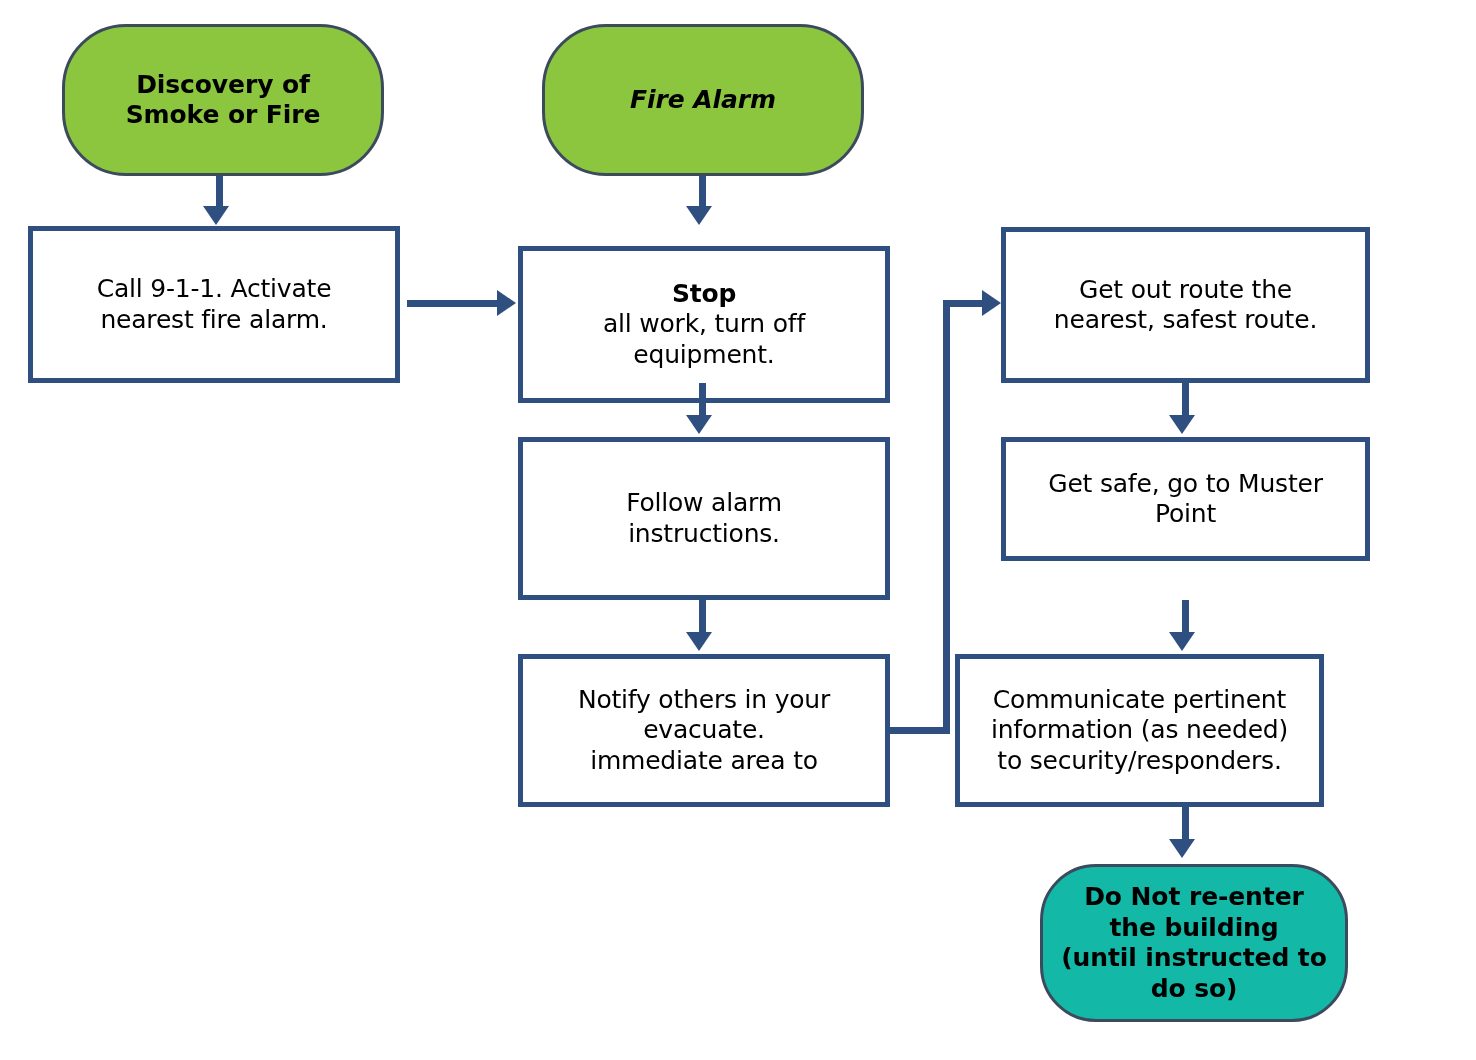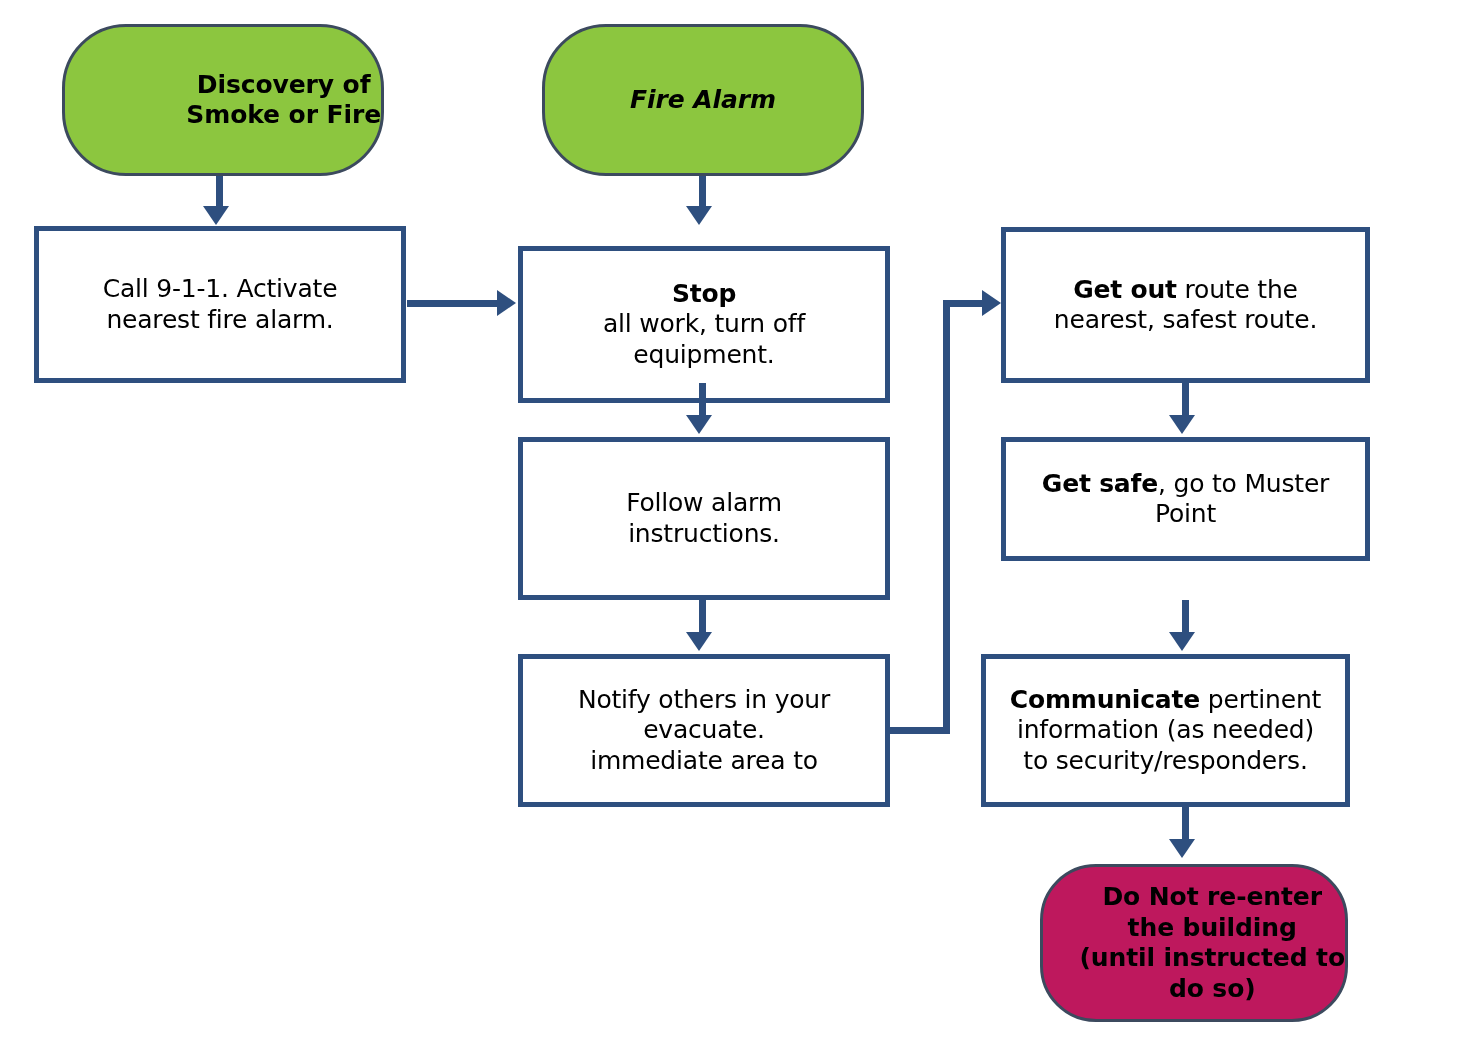--- a/index.html
+++ b/index.html
@@ -35,35 +35,34 @@
     border: 3px solid #3c4a5e;
     border-radius: 64px;
     font-size: 25px;
     font-weight: bold;
     letter-spacing: -0.1px;
   }
   .terminator.start {
     background: #8CC63F;
   }
   .terminator.end {
-    background: #be185d;
-    justify-content: flex-end;
+    background: #14b8a6;
   }
 
   .process {
     background: #ffffff;
     border: 5px solid #2E4F7F;
     font-size: 25px;
     letter-spacing: -0.2px;
   }
   .process .txt {
     padding: 0 12px;
   }
   .process b {
-    font-weight: bold;
+    font-weight: normal;
   }
 
   
   .conn {
     position: absolute;
     background: #2E4F7F;
   }
   .conn-v { width: 7px; }
   .conn-h { height: 7px; }
 
@@ -81,40 +80,40 @@
     border-top: 13px solid transparent;
     border-bottom: 13px solid transparent;
     border-left: 19px solid #2E4F7F;
   }
 </style>
 </head>
 <body>
 
 <div id="canvas">
 
-  <div class="node terminator start" style="left:62px; top:24px; width:322px; height:152px;justify-content:flex-end;">
+  <div class="node terminator start" style="left:62px; top:24px; width:322px; height:152px;">
     <div>
       <div>Discovery of</div>
       <div>Smoke or Fire</div>
     </div>
   </div>
 
   <div class="conn conn-v" style="left:216px; top:176px; height:32px;"></div>
   <div class="arrow arrow-down" style="left:203px; top:206px;"></div>
 
   <div class="node terminator start" style="left:542px; top:24px; width:322px; height:152px;font-style:italic;">
     <div>
       <div>Fire Alarm</div>
     </div>
   </div>
 
   <div class="conn conn-v" style="left:699px; top:176px; height:32px;"></div>
   <div class="arrow arrow-down" style="left:686px; top:206px;"></div>
 
-  <div class="node process" style="left:34px; top:226px; width:372px; height:157px;">
+  <div class="node process" style="left:28px; top:226px; width:372px; height:157px;">
     <div class="txt">
       <div>Call 9-1-1. Activate</div>
       <div>nearest fire alarm.</div>
     </div>
   </div>
 
   <div class="conn conn-h" style="left:407px; top:300px; width:92px;"></div>
   <div class="arrow arrow-right" style="left:497px; top:290px;"></div>
 
   <div class="node process" style="left:518px; top:226px; width:372px; height:157px;margin-top:20px;">
@@ -168,21 +167,21 @@
       <div>
         <b>Get safe</b><span>, go to Muster</span>
       </div>
       <div>Point</div>
     </div>
   </div>
 
   <div class="conn conn-v" style="left:1182px; top:600px; height:34px;"></div>
   <div class="arrow arrow-down" style="left:1169px; top:632px;"></div>
 
-  <div class="node process" style="left:981px; top:654px; width:369px; height:153px;">
+  <div class="node process" style="left:955px; top:654px; width:369px; height:153px;">
     <div class="txt">
       <div>
         <b>Communicate</b><span> pertinent</span>
       </div>
       <div>information (as needed)</div>
       <div>to security/responders.</div>
     </div>
   </div>
 
   <div class="conn conn-v" style="left:1182px; top:807px; height:34px;"></div>

